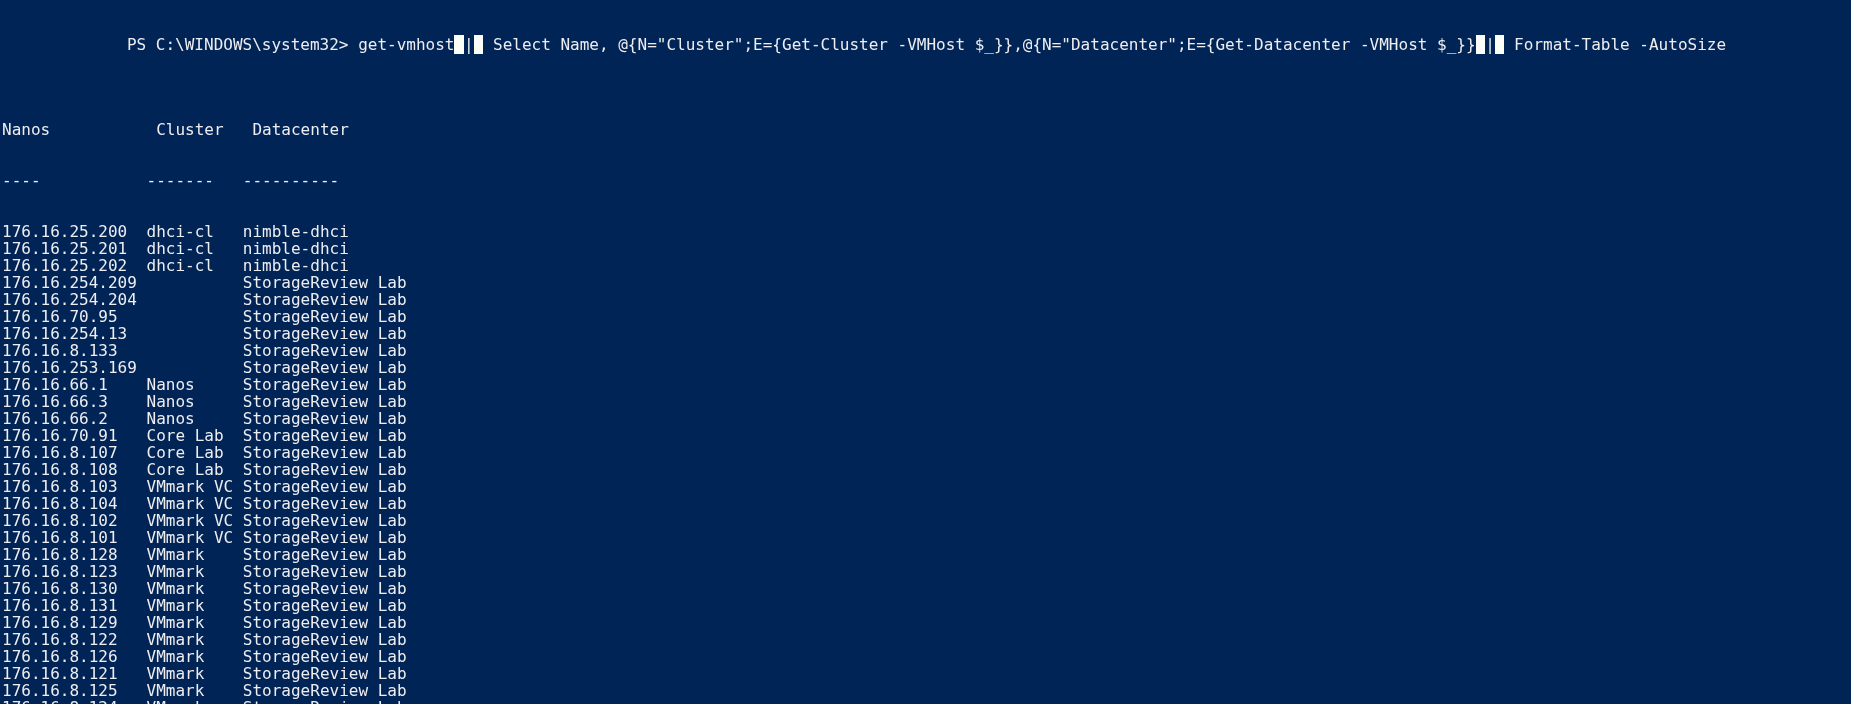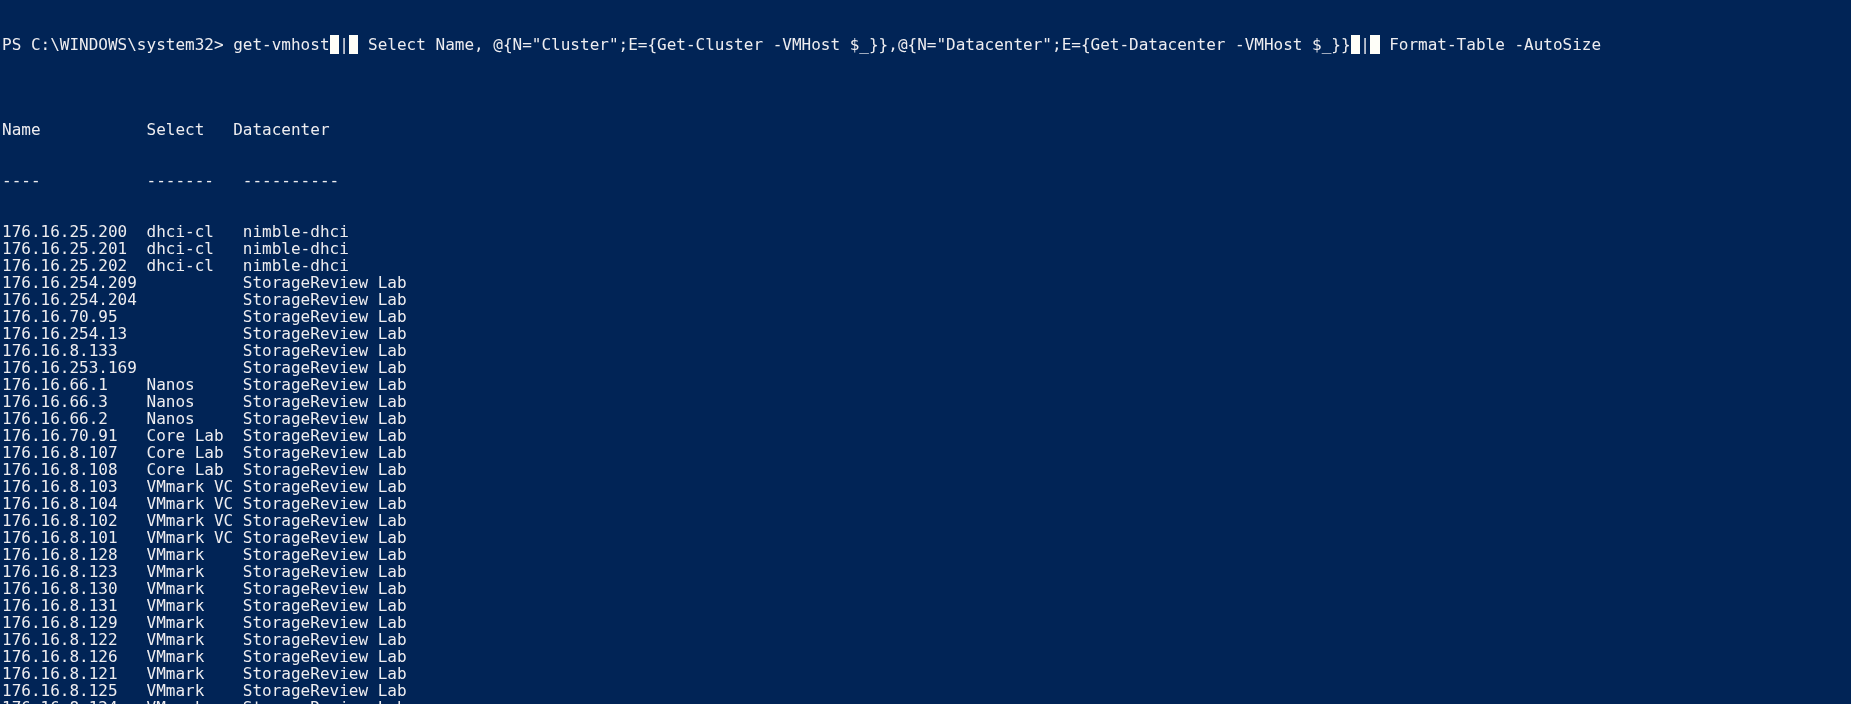--- a/index.html
+++ b/index.html
@@ -14,31 +14,32 @@
     font-family: Consolas, "Lucida Console", monospace;
     font-size: 16px;
     line-height: 17px;
     color: #eeedf0;
     white-space: pre;
     padding: 2px 0 0 2px;
     letter-spacing: 0px;
   }
   .cmdline {
     display: block;
+    text-align: center;
   }
   .cmd-highlight {
     background: #fefef8;
     color: #012456;
   }
   .row {
     display: block;
   }
 </style>
 </head>
 <body>
 
 <div class="terminal">
   <span class="cmdline"><span>PS C:\WINDOWS\system32&gt; </span><span id="cmd-parts"><span>get-vmhost</span><span class="cmd-highlight"> </span><span>|</span><span class="cmd-highlight"> </span><span> Select Name, @{N="Cluster";E={Get-Cluster -VMHost $_}},@{N="Datacenter";E={Get-Datacenter -VMHost $_}}</span><span class="cmd-highlight"> </span><span>|</span><span class="cmd-highlight"> </span><span> Format-Table -AutoSize</span></span></span>
   <span class="row"></span>
-  <span class="row" id="hdr-row">Name           Select   Datacenter</span>
+  <span class="row" id="hdr-row">Nanos           Cluster   Datacenter</span>
   <span class="row" id="sep-row">----           -------   ----------</span>
   <div id="data-rows"><span class="row">176.16.25.200  dhci-cl   nimble-dhci</span><span class="row">176.16.25.201  dhci-cl   nimble-dhci</span><span class="row">176.16.25.202  dhci-cl   nimble-dhci</span><span class="row">176.16.254.209           StorageReview Lab</span><span class="row">176.16.254.204           StorageReview Lab</span><span class="row">176.16.70.95             StorageReview Lab</span><span class="row">176.16.254.13            StorageReview Lab</span><span class="row">176.16.8.133             StorageReview Lab</span><span class="row">176.16.253.169           StorageReview Lab</span><span class="row">176.16.66.1    Nanos     StorageReview Lab</span><span class="row">176.16.66.3    Nanos     StorageReview Lab</span><span class="row">176.16.66.2    Nanos     StorageReview Lab</span><span class="row">176.16.70.91   Core Lab  StorageReview Lab</span><span class="row">176.16.8.107   Core Lab  StorageReview Lab</span><span class="row">176.16.8.108   Core Lab  StorageReview Lab</span><span class="row">176.16.8.103   VMmark VC StorageReview Lab</span><span class="row">176.16.8.104   VMmark VC StorageReview Lab</span><span class="row">176.16.8.102   VMmark VC StorageReview Lab</span><span class="row">176.16.8.101   VMmark VC StorageReview Lab</span><span class="row">176.16.8.128   VMmark    StorageReview Lab</span><span class="row">176.16.8.123   VMmark    StorageReview Lab</span><span class="row">176.16.8.130   VMmark    StorageReview Lab</span><span class="row">176.16.8.131   VMmark    StorageReview Lab</span><span class="row">176.16.8.129   VMmark    StorageReview Lab</span><span class="row">176.16.8.122   VMmark    StorageReview Lab</span><span class="row">176.16.8.126   VMmark    StorageReview Lab</span><span class="row">176.16.8.121   VMmark    StorageReview Lab</span><span class="row">176.16.8.125   VMmark    StorageReview Lab</span><span class="row">176.16.8.124   VMmark    StorageReview Lab</span></div>
 </div>
 
 </body></html>

